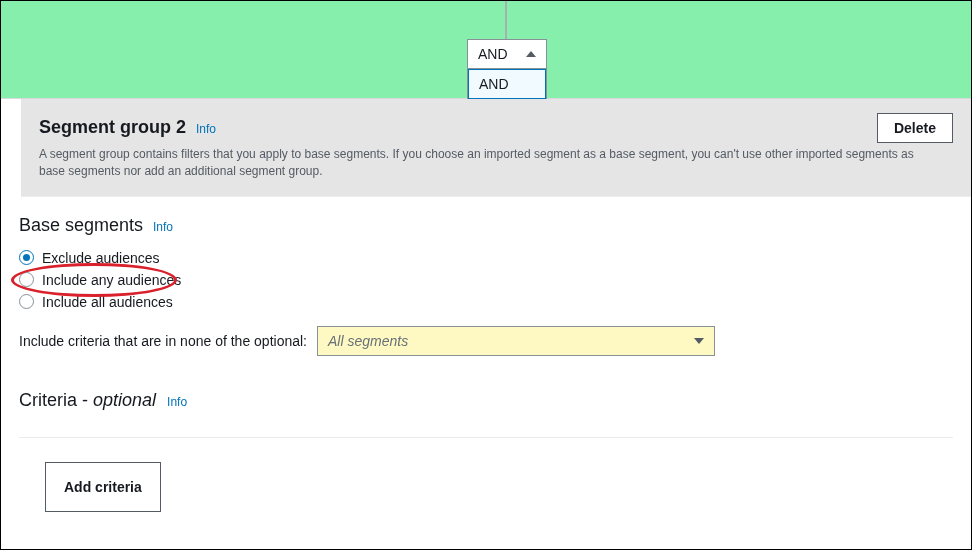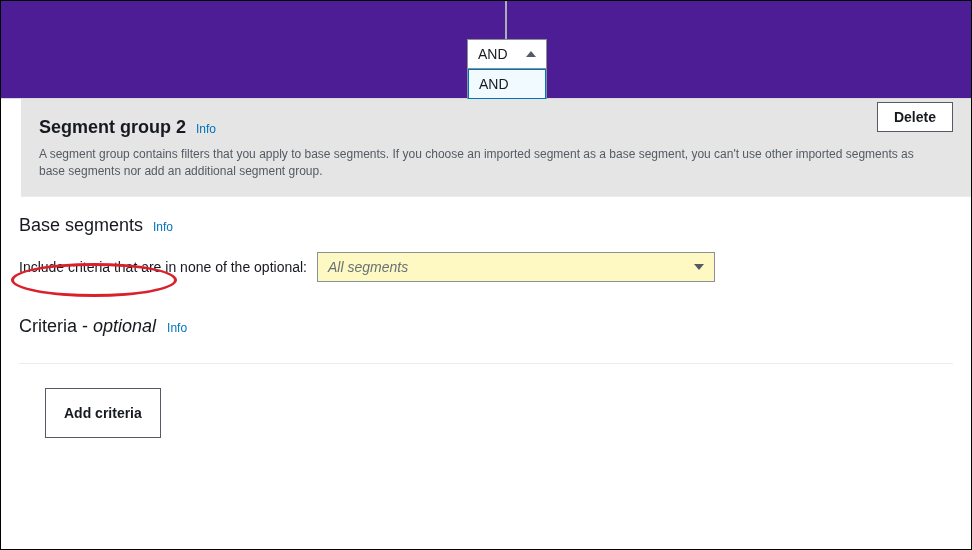--- a/index.html
+++ b/index.html
@@ -8,21 +8,21 @@
     font-size: 14px;
     color: #16191f;
     background: #fff;
     width: 972px;
     height: 550px;
     position: relative;
     border: 1px solid #000;
   }
   .top-band {
     height: 98px;
-    background: #4c1d95;
+    background: #86efac;
     border-bottom: 1px solid #d5dbdb;
     position: relative;
   }
   .connector {
     position: absolute;
     top: 0;
     left: 504px;
     width: 2px;
     height: 38px;
     background: #a9b0b5;
@@ -77,21 +77,21 @@
     display: inline;
   }
   .info-link {
     font-size: 12px;
     color: #0073bb;
     margin-left: 6px;
     cursor: pointer;
   }
   .delete-btn {
     position: absolute;
-    top: 3px;
+    top: 14px;
     right: 18px;
     border: 1px solid #545b64;
     background: #fff;
     padding: 6px 16px;
     font-size: 14px;
     color: #16191f;
     cursor: pointer;
     font-weight: 700;
   }
   .desc {
@@ -220,20 +220,34 @@
   <button class="delete-btn">Delete</button>
   <p class="desc">A segment group contains filters that you apply to base segments. If you choose an imported segment as a base segment, you can't use other imported segments as base segments nor add an additional segment group.</p>
 </div>
 
 <div class="content">
   <div>
     <span class="section-title">Base segments</span>
     <span class="info-link">Info</span>
   </div>
 
+  <div class="radio-group">
+    <div class="radio-row">
+      <span class="radio-circle checked"></span>
+      <span>Exclude audiences</span>
+    </div>
+    <div class="radio-row">
+      <span class="radio-circle"></span>
+      <span>Include any audiences</span>
+    </div>
+    <div class="radio-row">
+      <span class="radio-circle"></span>
+      <span>Include all audiences</span>
+    </div>
+  </div>
 
   <div class="include-line">
     <span>
       <span>Include criteria that are in </span><b>none</b><span> of the optional:</span>
     </span>
     <div class="segments-select">
       <span>All segments</span>
       <span class="tri-down"></span>
     </div>
   </div>

